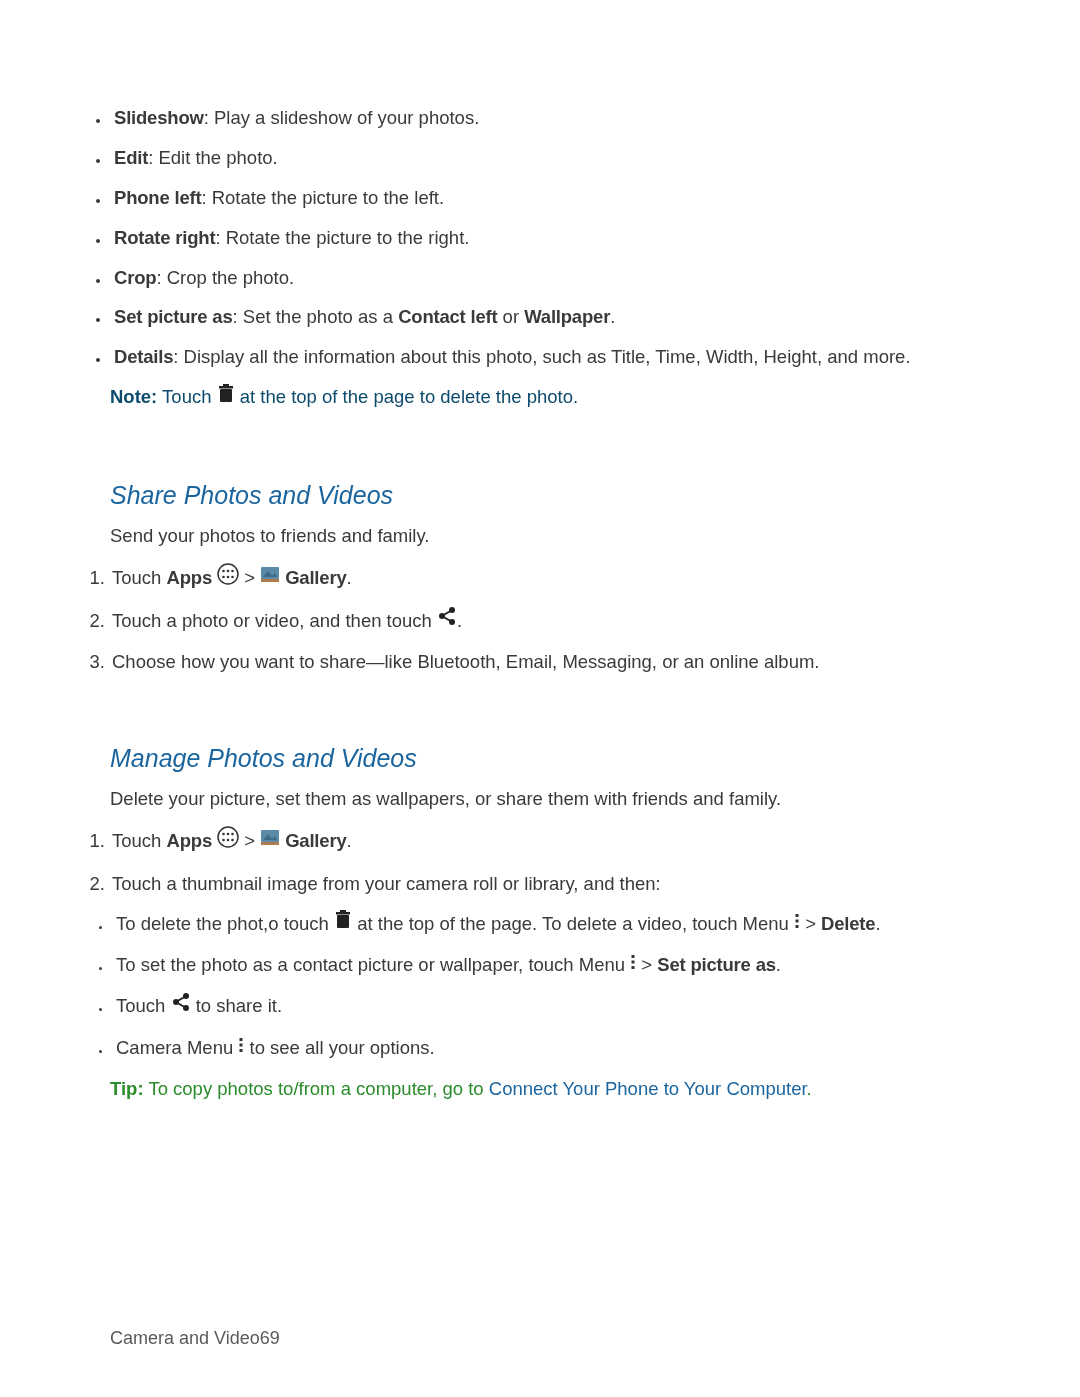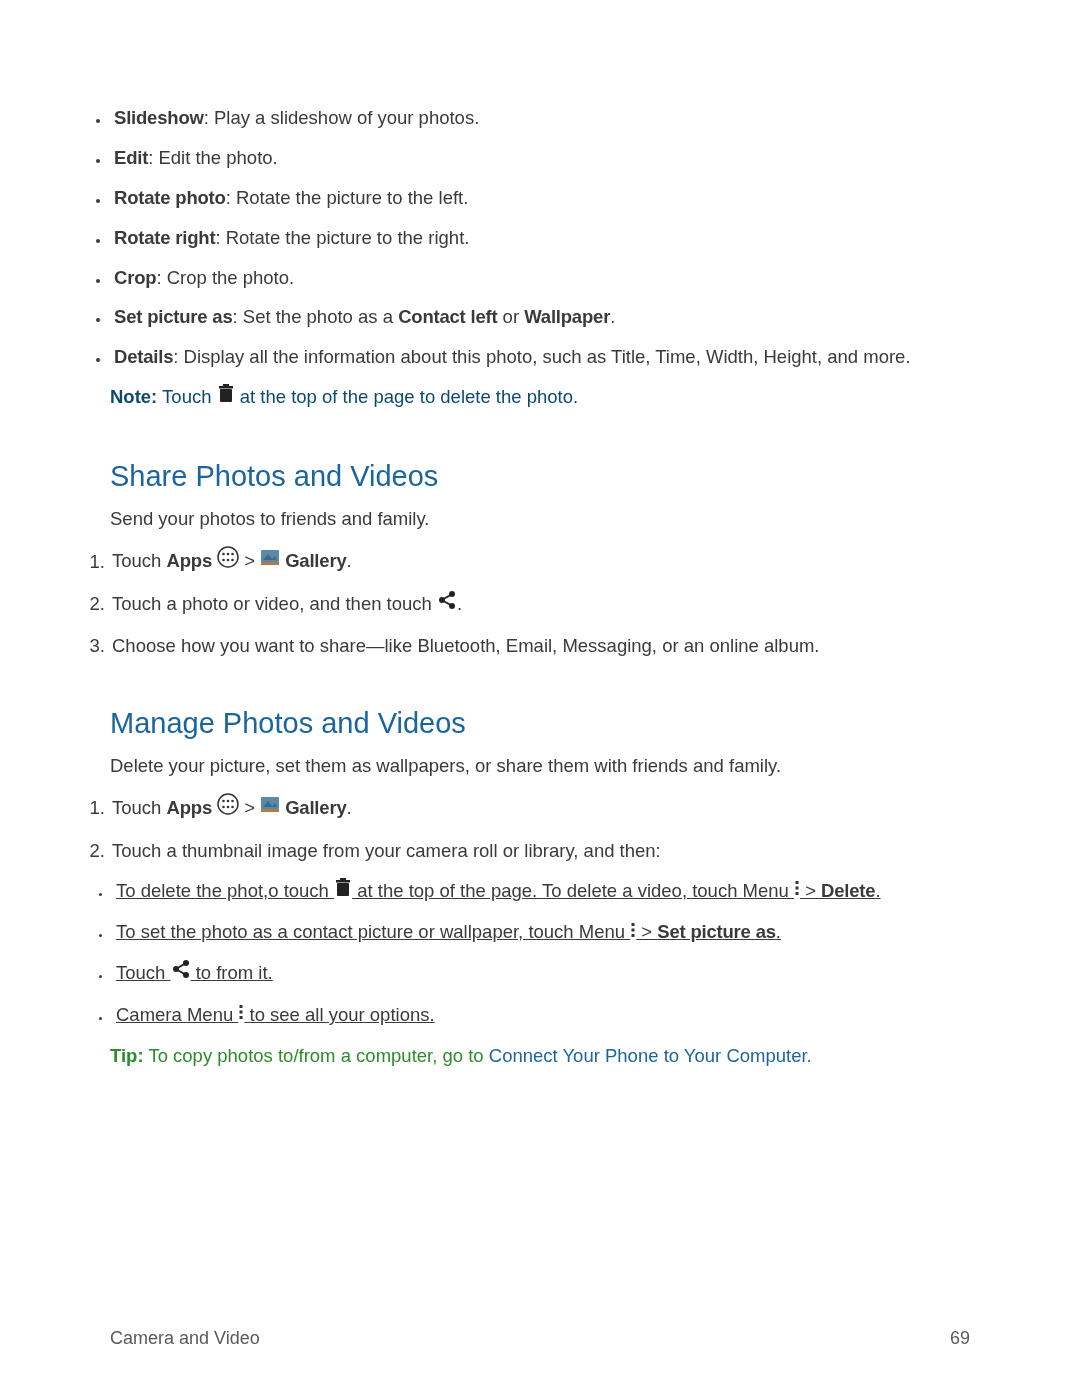--- a/index.html
+++ b/index.html
@@ -37,21 +37,20 @@
     font-size: 12px;
   }
   .bullet-list-small {
     list-style: disc;
     margin-left: 48px;
     margin-top: 2px;
   }
   .bullet-list-small > li {
     margin-bottom: 14px;
     padding-left: 4px;
-    text-decoration: underline;
   }
   .bullet-list-small > li::marker {
     font-size: 11px;
   }
   .ordered {
     list-style: decimal;
     margin-left: 30px;
   }
   .ordered > li {
     margin-bottom: 14px;
@@ -66,39 +65,39 @@
     margin-bottom: 8px;
   }
   .note .label, .tip .label {
     font-weight: bold;
   }
   .tip {
     color: #2a8c2a;
   }
   h2.section {
     font-family: Arial, Helvetica, sans-serif;
+    font-style: italic;
     font-weight: normal;
     color: #1b659f;
-    font-size: 29px;
-    margin-top: 44px;
+    font-size: 25px;
+    margin-top: 66px;
     margin-bottom: 10px;
   }
   .intro {
     margin-bottom: 16px;
   }
   .link {
     color: #1b659f;
   }
   .footer {
     position: absolute;
     bottom: 46px;
     left: 110px;
     right: 110px;
     display: flex;
-    justify-content: space-between;
     font-size: 18px;
     color: #5a5a5a;
   }
   .icon {
     display: inline-block;
     vertical-align: middle;
     position: relative;
     top: -2px;
   }
 </style>
@@ -144,21 +143,21 @@
 <div class="page">
 
   <ul class="bullet-list">
     <li>
       <span class="bold">Slideshow</span><span>: Play a slideshow of your photos.</span>
     </li>
     <li>
       <span class="bold">Edit</span><span>: Edit the photo.</span>
     </li>
     <li>
-      <span class="bold">Rotate photo</span><span>: Rotate the picture to the left.</span>
+      <span class="bold">Phone left</span><span>: Rotate the picture to the left.</span>
     </li>
     <li>
       <span class="bold">Rotate right</span><span>: Rotate the picture to the right.</span>
     </li>
     <li>
       <span class="bold">Crop</span><span>: Crop the photo.</span>
     </li>
     <li>
       <span class="bold">Set picture as</span><span>: Set the photo as a </span><span class="bold">Contact left</span><span> or </span><span class="bold">Wallpaper</span><span>.</span>
     </li>
@@ -218,21 +217,21 @@
               </svg></span><span> &gt; </span><span class="bold">Delete</span><span>.</span>
         </li>
         <li>
           <span>To set the photo as a contact picture or wallpaper, touch Menu </span><span class="icon"><svg width="6" height="16" viewBox="0 0 5 16">
                 <use href="#menu-icon-g"></use>
               </svg></span><span> &gt; </span><span class="bold">Set picture as</span><span>.</span>
         </li>
         <li>
           <span>Touch </span><span class="icon"><svg width="20" height="20" viewBox="0 0 20 20">
                 <use href="#share-icon-g"></use>
-              </svg></span><span> to from it.</span>
+              </svg></span><span> to share it.</span>
         </li>
         <li>
           <span>Camera Menu </span><span class="icon"><svg width="6" height="16" viewBox="0 0 5 16">
                 <use href="#menu-icon-g"></use>
               </svg></span><span> to see all your options.</span>
         </li>
       </ul>
     </li>
   </ol>
 

